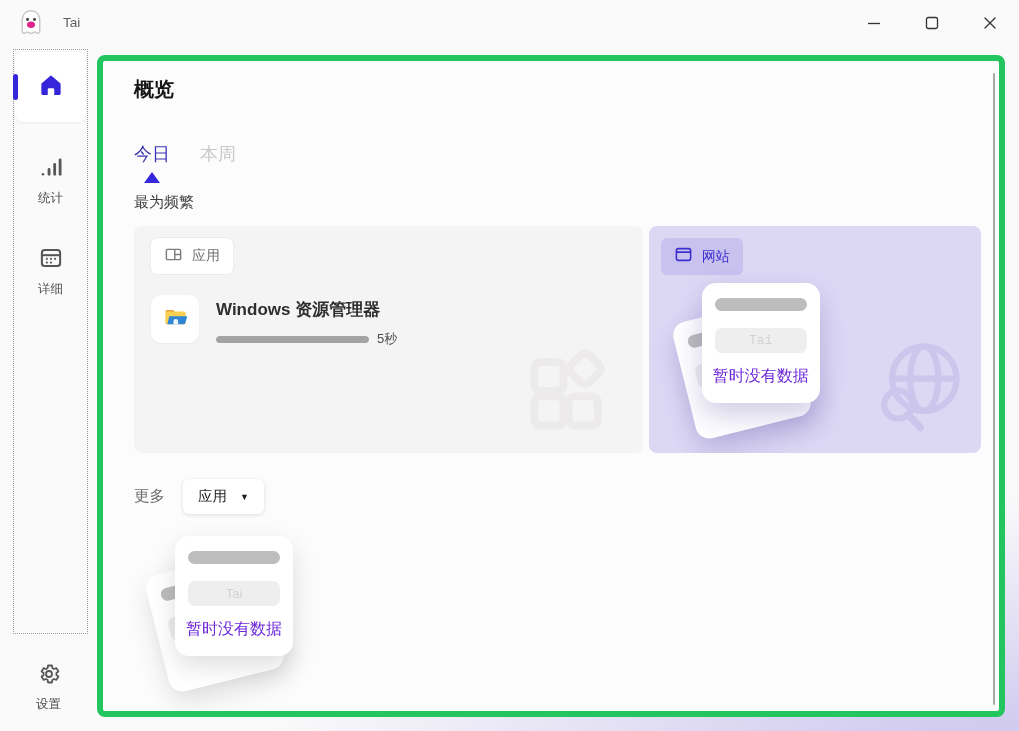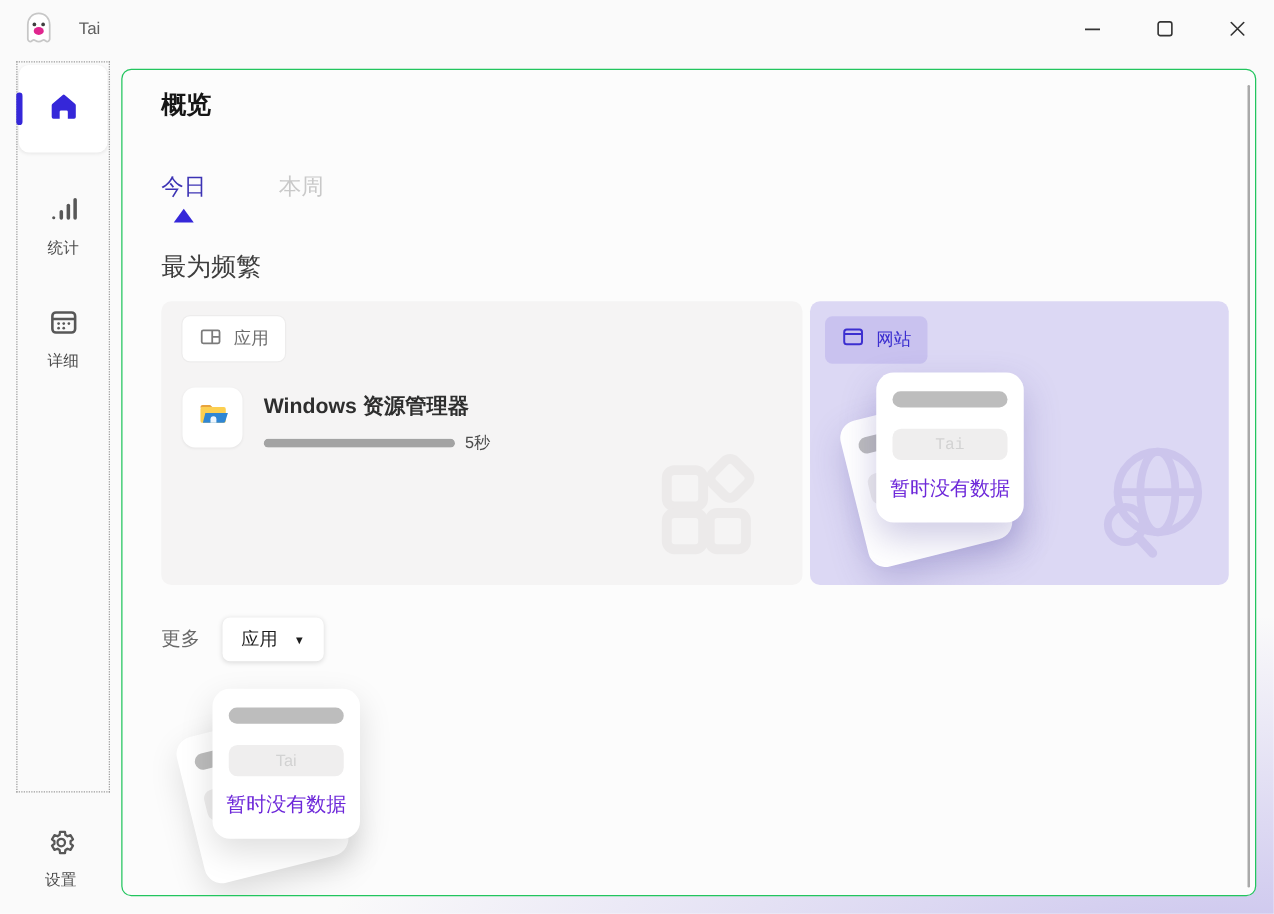--- a/index.html
+++ b/index.html
@@ -41,43 +41,43 @@
     font-size:12.5px; color:#4c4c4c; width:100%; padding:6px 0; cursor:default;
   }
   .settings-item {
     position:absolute; bottom:18px; left:0; width:97px;
     display:flex; flex-direction:column; align-items:center; gap:7px;
     font-size:12.5px; color:#4c4c4c;justify-content:flex-end;
   }
 
   .main-panel {
     flex:1; margin:10px 14px 14px 0;
-    background:#fcfcfc; border:1px solid #22c55e; border-radius:8px;
+    background:#fcfcfc; border:6px solid #22c55e; border-radius:8px;
     position:relative; padding:14px 18px 0 31px; overflow:hidden;
   }
   .scrollbar {
     position:absolute; right:4px; top:12px; bottom:6px; width:2.5px;
     background:#a9a9a9; border-radius:2px;
   }
 
   .page-title { font-size:20px; font-weight:700; color:#161616; line-height:28px; }
 
   .tabs { display:flex; gap:30px; margin-top:41px; font-size:18px; }
   .tab { display:flex; flex-direction:column; align-items:center; cursor:default; }
   .tab .label { line-height:21px; }
   .tab.active .label { color:#3c33b4; }
-  .tab.inactive .label { color:#c9c9c9;margin-left:28px; }
+  .tab.inactive .label { color:#c9c9c9; }
   .tri-up {
     width:0; height:0; margin-top:7px;
     border-left:8px solid transparent; border-right:8px solid transparent;
     border-bottom:11px solid var(--accent,#3527d9);
   }
   .tri-hidden { visibility:hidden; }
 
-  .section-title { margin-top:22px; font-size:20px; color:#3d3d3d; }
+  .section-title { margin-top:10px; font-size:15px; color:#3d3d3d; }
 
   .cards { display:flex; gap:6px; margin-top:14px; }
   .card { height:227px; border-radius:8px; position:relative; overflow:hidden; }
   .card-apps { width:513px; background:#f5f4f4; padding:12px 0 0 17px; }
   .card-web  { width:335px; background:var(--card-purple,#dcd8f4); padding:12px 0 0 12px;font-family:Liberation Mono, monospace; }
 
   .badge {
     display:inline-flex; align-items:center; gap:9px;
     padding:7px 13px; border-radius:6px; font-size:14px;
   }

